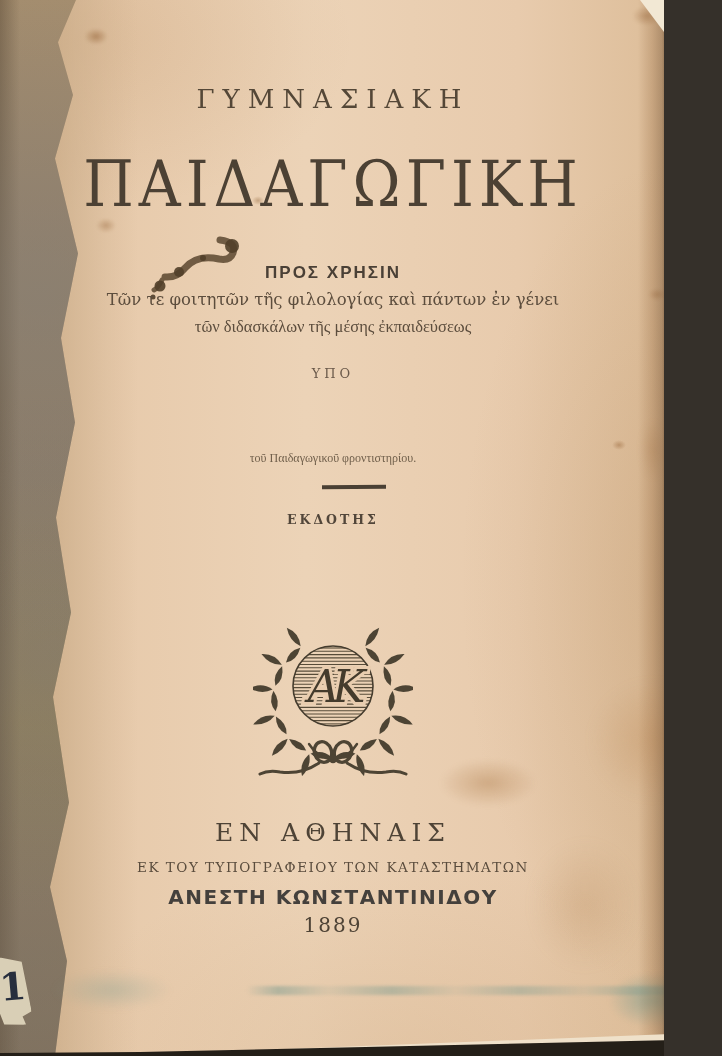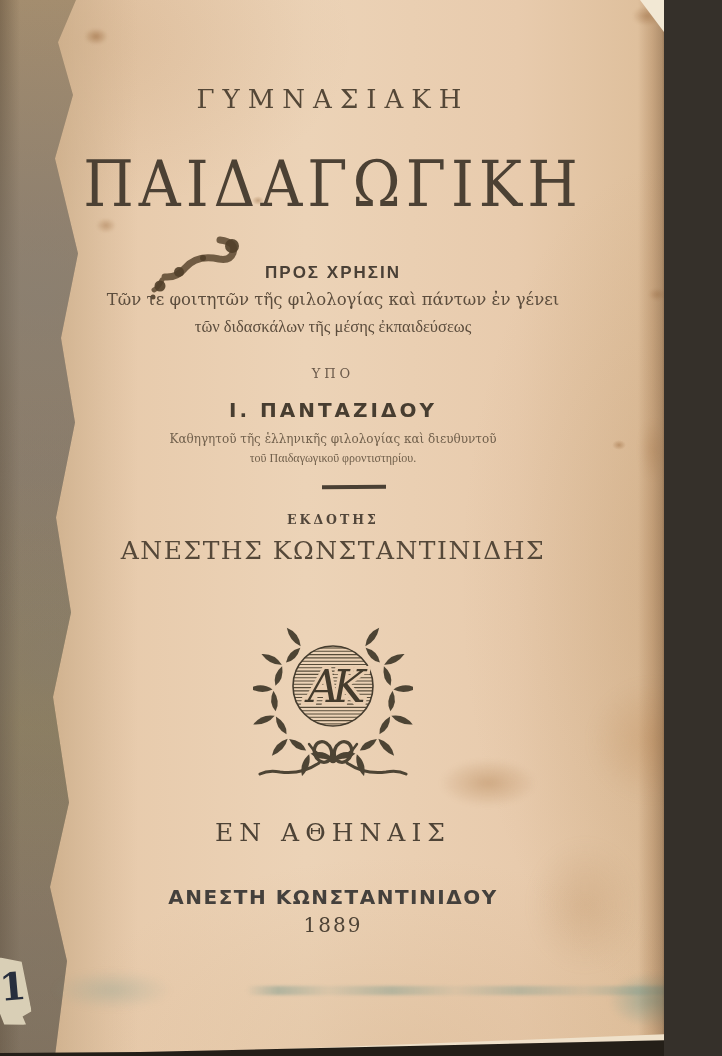--- a/index.html
+++ b/index.html
@@ -119,26 +119,23 @@
     </g>
   </svg>
 
   <div class="content">
     <div class="tline series">ΓΥΜΝΑΣΙΑΚΗ</div>
     <div class="tline main-title">ΠΑΙΔΑΓΩΓΙΚΗ</div>
     <div class="tline usage-head">ΠΡΟΣ ΧΡΗΣΙΝ</div>
     <div class="tline usage1">Τῶν τε φοιτητῶν τῆς φιλολογίας καὶ πάντων ἐν γένει</div>
     <div class="tline usage2">τῶν διδασκάλων τῆς μέσης ἐκπαιδεύσεως</div>
     <div class="tline ypo">ΥΠΟ</div>
-    <div class="tline author">Ι. ΠΑΝΤΑΖΙΔΟΥ</div>
-    <div class="tline credit1">Καθηγητοῦ τῆς ἑλληνικῆς φιλολογίας καὶ διευθυντοῦ</div>
     <div class="tline credit2">τοῦ Παιδαγωγικοῦ φροντιστηρίου.</div>
     <div class="rule"></div>
     <div class="tline ekdotis">ΕΚΔΟΤΗΣ</div>
-    <div class="tline publisher">ΑΝΕΣΤΗΣ ΚΩΝΣΤΑΝΤΙΝΙΔΗΣ</div>
 
     <svg class="emblem" width="160" height="150" viewBox="0 0 160 150">
 
       <g stroke="#574b38" stroke-width="1.1">
         <line x1="67.5" y1="22" x2="92.5" y2="22"></line>
           <line x1="60.1" y1="25.3" x2="99.9" y2="25.3"></line>
         <line x1="55.2" y1="28.6" x2="104.8" y2="28.6"></line>
           <line x1="51.5" y1="31.9" x2="108.5" y2="31.9"></line>
         <line x1="48.6" y1="35.2" x2="111.4" y2="35.2"></line>
           <line x1="46.3" y1="38.5" x2="113.7" y2="38.5"></line>
@@ -217,20 +214,21 @@
         <ellipse cx="90" cy="126" rx="8.5" ry="10.5" transform="rotate(18 90 126)" stroke-width="3.4"></ellipse>
         <path d="M56 118 Q64 131 78 133" stroke-width="2.4"></path>
         <path d="M104 118 Q96 131 82 133" stroke-width="2.4"></path>
         <path d="M66 137 Q48 149 27 146 Q15 144 7 148" stroke-width="3"></path>
         <path d="M94 137 Q112 149 133 146 Q145 144 153 148" stroke-width="3"></path>
       </g>
       <circle cx="80" cy="133" r="4.2" fill="#4d4434"></circle>
     </svg>
 
     <div class="tline city">ΕΝ ΑΘΗΝΑΙΣ</div>
+    <div class="tline press">ΕΚ ΤΟΥ ΤΥΠΟΓΡΑΦΕΙΟΥ ΤΩΝ ΚΑΤΑΣΤΗΜΑΤΩΝ</div>
     <div class="tline impub">ΑΝΕΣΤΗ ΚΩΝΣΤΑΝΤΙΝΙΔΟΥ</div>
     <div class="tline year">1889</div>
   </div>
 
   <div class="teal-line"></div>
   <div class="teal-blob"></div>
   <div class="teal-left"></div>
   <div class="teal-tr"></div>
 
   <div class="abs label-frag">

